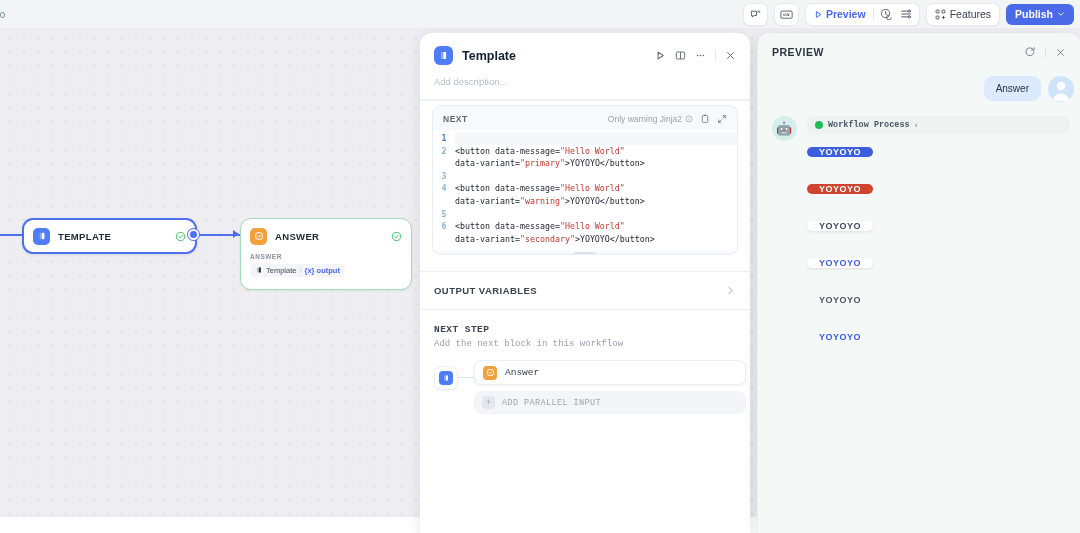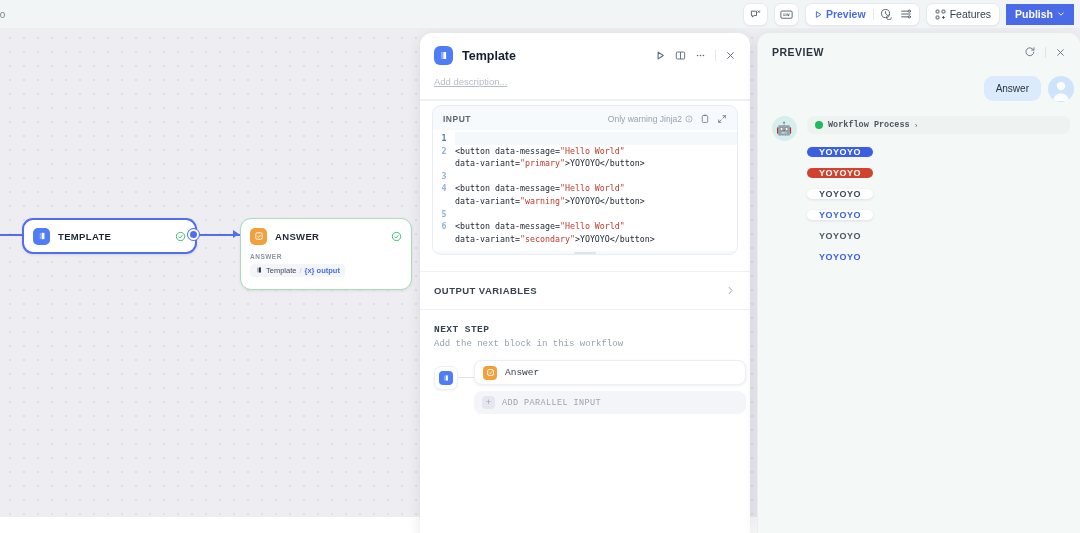--- a/index.html
+++ b/index.html
@@ -36,21 +36,21 @@
   .tb-preview{
     display:flex;align-items:center;gap:3px;color:#4a6ae8;
     font-size:10.5px;font-weight:600;padding:0 3px;
   }
   .tb-sep{width:1px;height:11px;background:#e3e8ed;}
   .tb-features{
     display:flex;align-items:center;gap:4px;color:#384250;
     font-size:10.5px;font-weight:500;
   }
   #publish-btn{
-    background:#4a6ae8;color:#fff;border-radius:0;height:21px;
+    background:#4a6ae8;color:#fff;border-radius:6px;height:21px;
     display:flex;align-items:center;gap:4px;padding:0 9px;
     font-size:10.5px;font-weight:600;
   }
   svg{display:block;}
 
   
   #canvas{
     position:absolute;left:0;top:28px;width:1080px;height:489px;
     background-color:#eeeef2;
     background-image:radial-gradient(#dedee6 1px, transparent 1.1px);
@@ -112,21 +112,21 @@
   
   #detail-panel{
     position:absolute;left:420px;top:33px;width:330px;height:500px;
     background:#fff;border-radius:12px 12px 0 0;
     box-shadow:0 3px 14px rgba(16,24,40,.10);
     z-index:20;overflow:hidden;box-sizing:border-box;
   }
   #dp-header{display:flex;align-items:center;padding:13px 14px 0 14px;}
   #dp-title{font-size:12.5px;font-weight:700;color:#16202e;margin-left:9px;}
   #dp-actions{margin-left:auto;display:flex;align-items:center;gap:9px;}
-  #dp-desc{font-size:9.5px;color:#b3bcc8;padding:11px 10px 12px 14px;text-decoration:underline;}
+  #dp-desc{font-size:9.5px;color:#b3bcc8;padding:11px 10px 12px 14px;}
   .dp-divider{height:1px;background:#eef1f4;}
   .section-row{
     display:flex;align-items:center;padding:13px 14px;
   }
   .section-title{font-size:9.5px;font-weight:700;color:#39424f;letter-spacing:.45px;}
   .section-act{margin-left:auto;color:#9aa4b1;display:flex;align-items:center;}
   
   #code-card{
     margin:4px 12px 0 12px;border:1px solid #e8edf3;border-radius:9px;
     background:#f7fafc;overflow:hidden;
@@ -210,21 +210,21 @@
     background:#eef3f2;border-radius:7px;height:18px;display:flex;align-items:center;
     padding:0 8px;box-sizing:border-box;font-family:Liberation Mono, monospace;
   }
   #wf-dot{width:8px;height:8px;border-radius:50%;background:#21ba5a;flex:0 0 auto;}
   #wf-label{font-size:8.5px;color:#4b5563;font-weight:600;margin-left:5px;}
   #wf-chev{font-size:8px;color:#6b7280;margin-left:4px;}
   #btn-stack{margin-top:7px;}
   .yo{
     display:inline-flex;align-items:center;justify-content:center;
     font-size:9px;font-weight:700;letter-spacing:.5px;
-    padding:0 12px;border-radius:6px;margin-bottom:5px;text-align:right;
+    padding:0 12px;border-radius:6px;margin-bottom:21px;text-align:right;
   }
   .yo-wrap{display:block;}
   .yo-primary{background:#3b5fe0;color:#fff;}
   .yo-warning{background:#d0432f;color:#fff;}
   .yo-white{background:#fff;color:#3f4a5a;box-shadow:0 1px 3px rgba(16,24,40,.10);font-weight:600;}
   .yo-whiteblue{background:#fff;color:#3b5fe0;box-shadow:0 1px 3px rgba(16,24,40,.10);}
   .yo-plain{background:transparent;color:#4b5563;font-weight:600;}
   .yo-link{background:transparent;color:#3b5fe0;}
 </style>
 </head>
@@ -399,21 +399,21 @@
     </div>
   </div>
 
   <div id="dp-desc">Add description...</div>
   <div class="dp-divider"></div>
 
   <div class="dp-divider"></div>
 
   <div id="code-card">
     <div id="code-head">
-      <span id="code-label">INPUT</span>
+      <span id="code-label">NEXT</span>
       <span id="code-right">
         <span id="code-hint">
           <span>Only warning Jinja2</span>
           <svg width="8" height="8" viewBox="0 0 12 12" fill="none" stroke="#98a2b0" stroke-width="1.1">
             <circle cx="6" cy="6" r="4.6"></circle>
               <path d="M6 5.4v3M6 3.6v.6"></path>
           </svg>
         </span>
         <span>
           <svg width="10" height="10" viewBox="0 0 14 14" fill="none" stroke="#6b7686" stroke-width="1.15">

